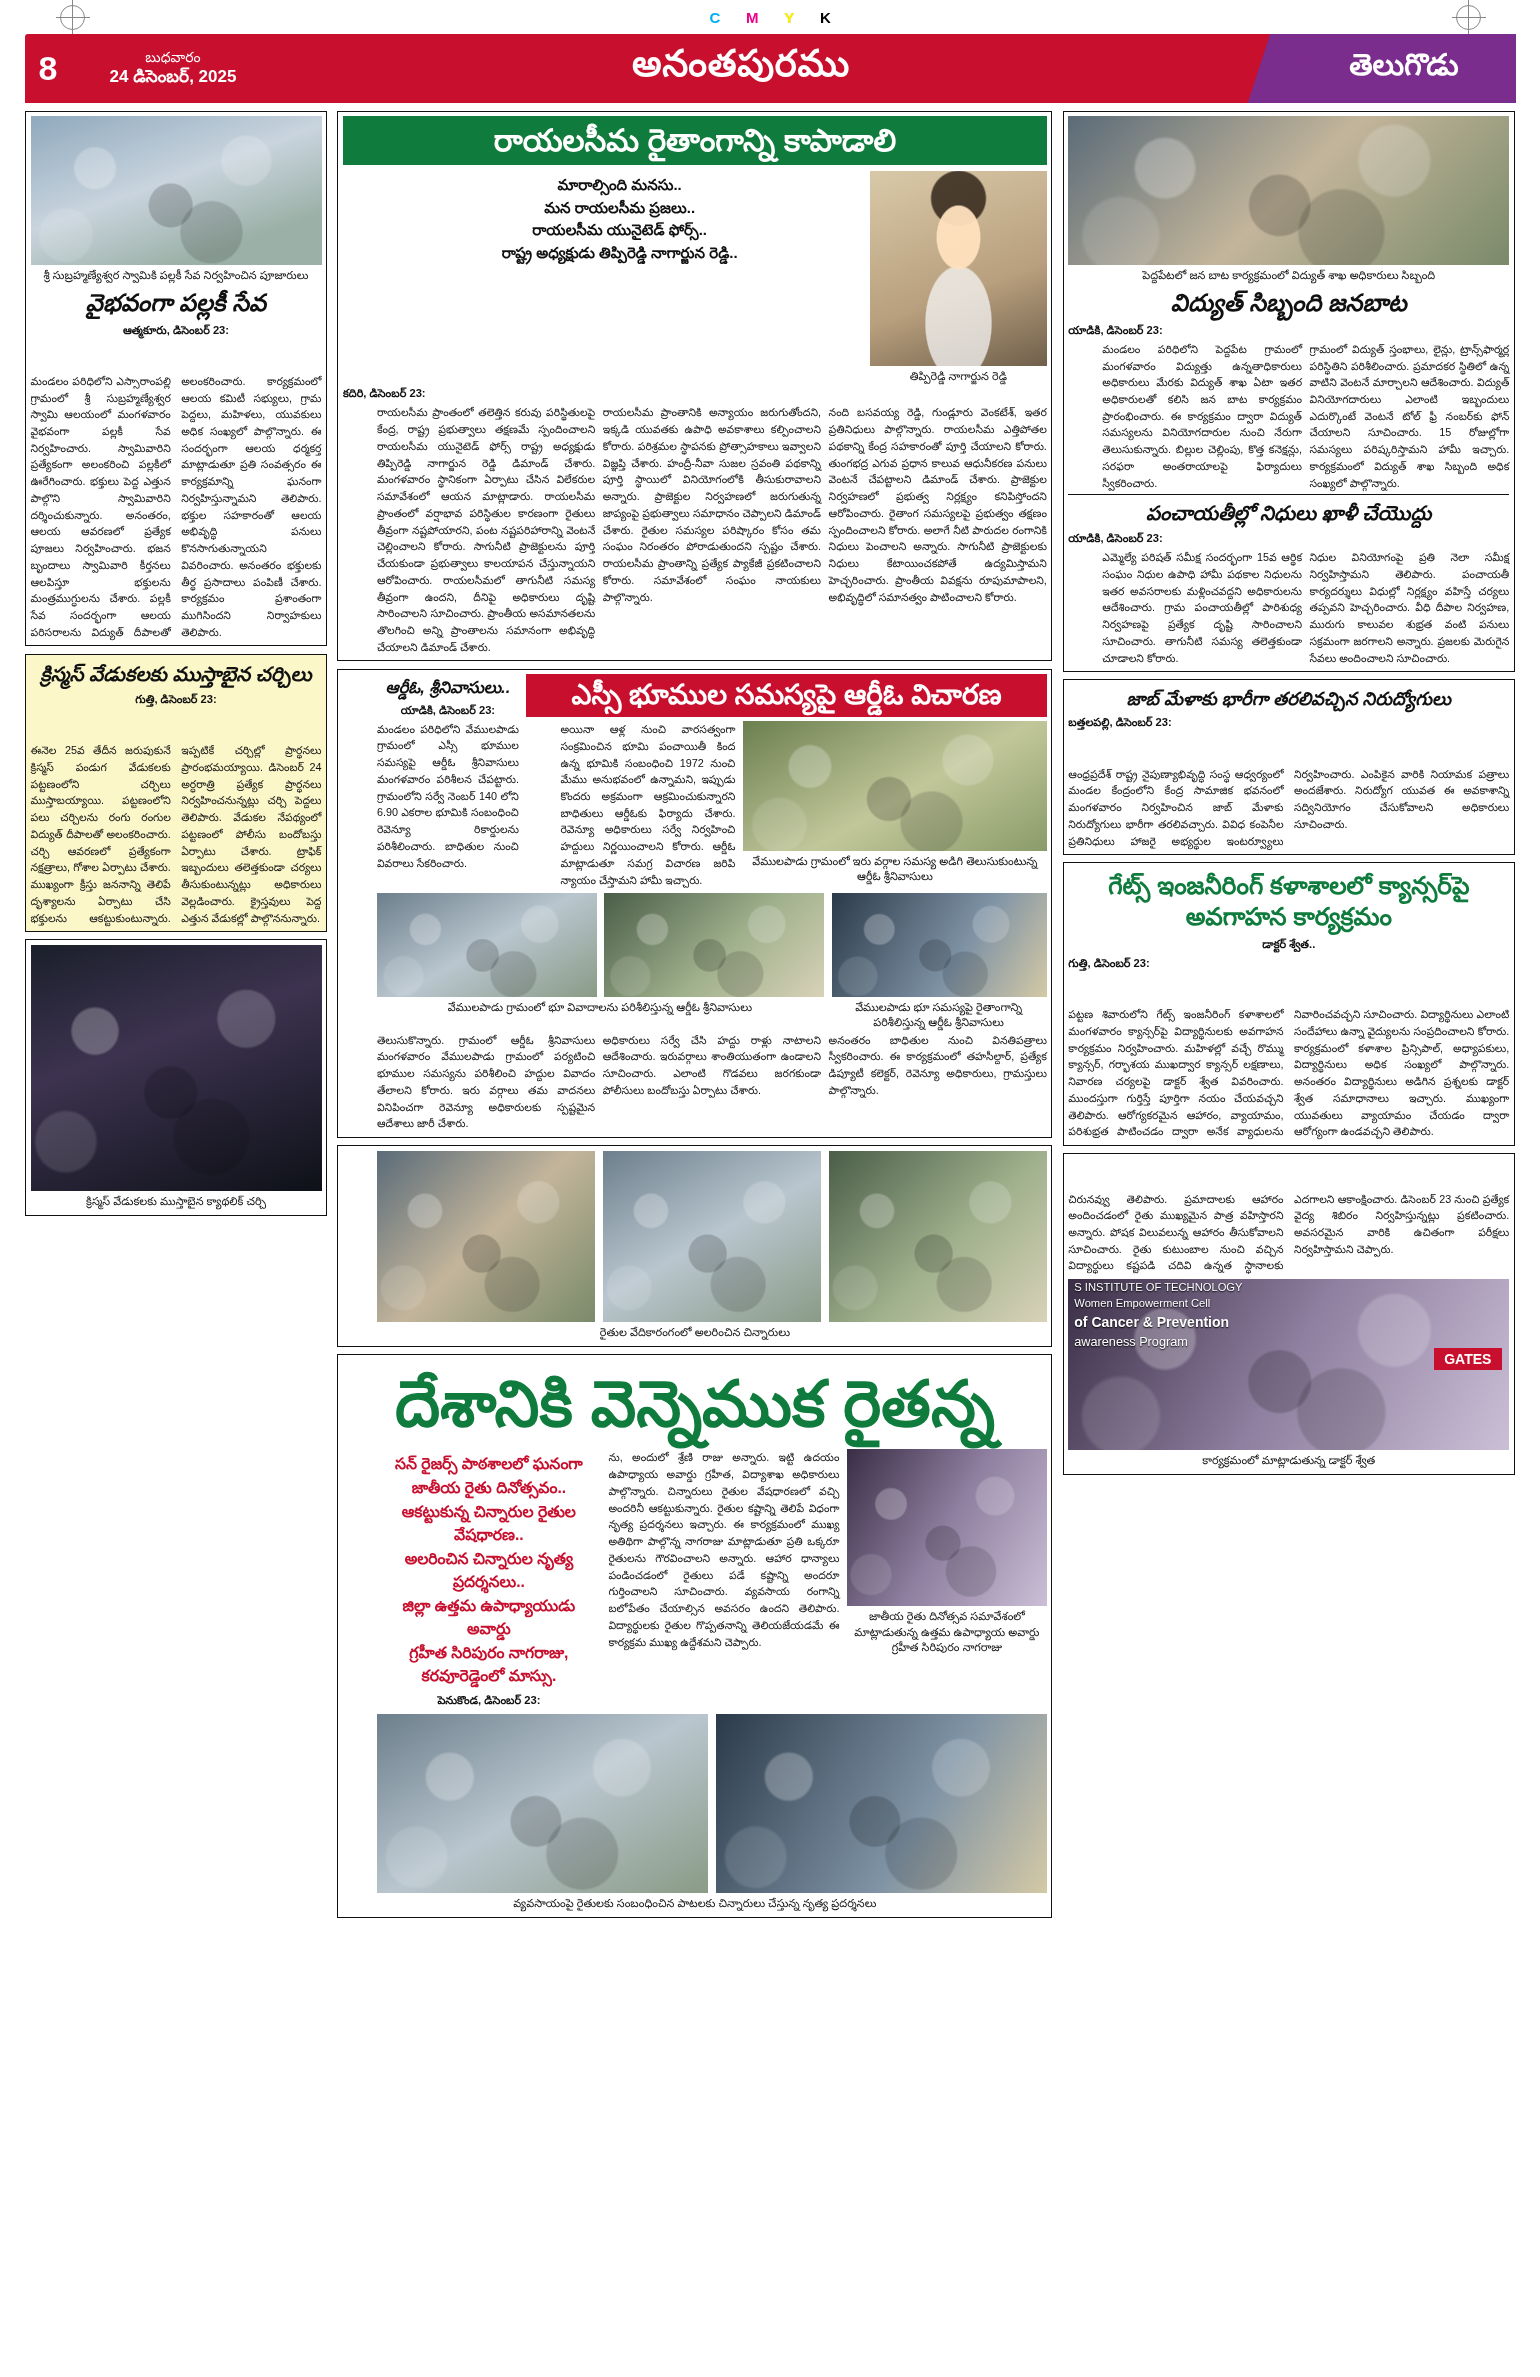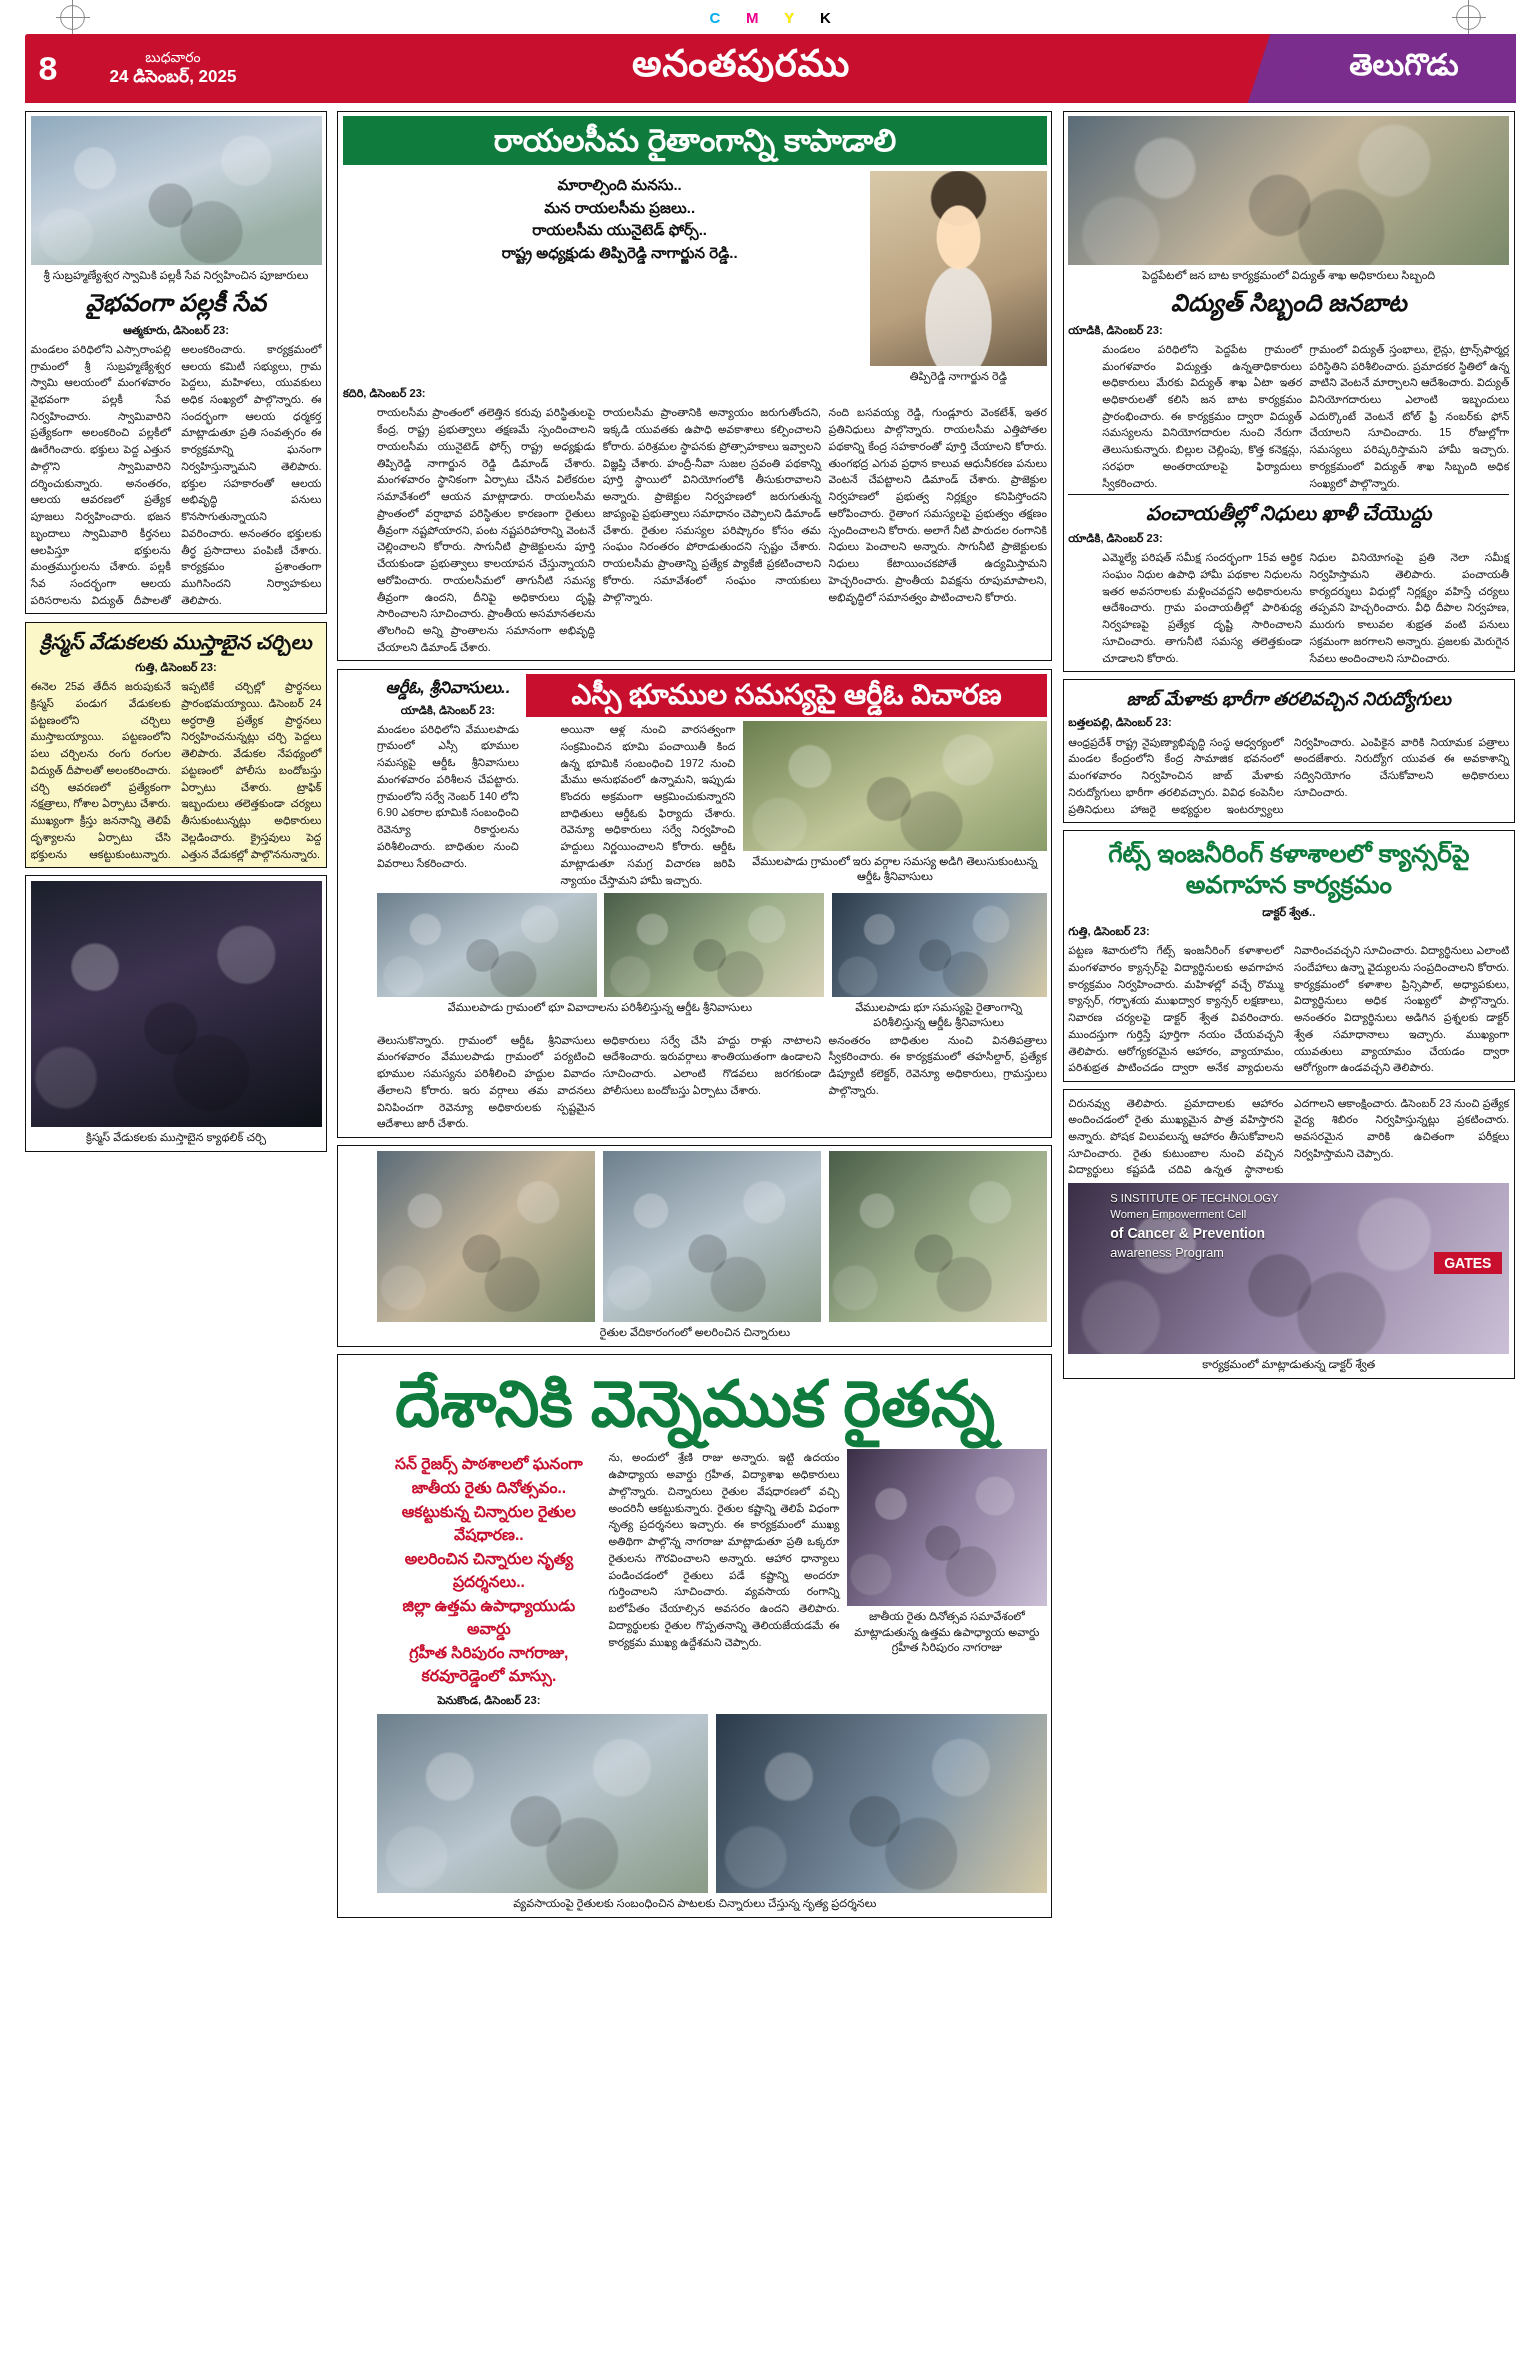--- a/index.html
+++ b/index.html
@@ -200,21 +200,21 @@
     font-weight: bold;
     text-align: center;
     padding: 1.5px 0 2.2px;
   }
   .body {
     font-size: 10.8px;
     line-height: 1.55;
     text-align: justify;
     hyphens: auto;
   }
-  .body.cols2 { column-count: 2; column-gap: 10.4px; column-rule: 0; }
+  .body.cols2 { column-count: 2; column-gap: 10.4px; column-rule: 0; margin-top: 32px; }
 
   .yellow { background: #FBF7C9; }
 
   .flexrow { display: flex; gap: 7.5px; margin-left: 34px; }
   .grow { flex: 1; }
 
   .sub-head-red-strip {
     background: #C8102E; color:#fff; font-weight:bold; text-align:center;
     font-size: 28px; padding: 5.2px 3px; line-height:1.15;
   }
@@ -426,21 +426,21 @@
       <div class="box">
         <div class="head-green-txt">గేట్స్ ఇంజనీరింగ్ కళాశాలలో క్యాన్సర్‌పై అవగాహన కార్యక్రమం</div>
         <div class="dateline">డాక్టర్ శ్వేత..</div>
         <div class="dateline" style="text-align:left">గుత్తి, డిసెంబర్ 23:</div>
         <div class="body cols2">పట్టణ శివారులోని గేట్స్ ఇంజనీరింగ్ కళాశాలలో మంగళవారం క్యాన్సర్‌పై విద్యార్థినులకు అవగాహన కార్యక్రమం నిర్వహించారు. మహిళల్లో వచ్చే రొమ్ము క్యాన్సర్, గర్భాశయ ముఖద్వార క్యాన్సర్ లక్షణాలు, నివారణ చర్యలపై డాక్టర్ శ్వేత వివరించారు. ముందస్తుగా గుర్తిస్తే పూర్తిగా నయం చేయవచ్చని తెలిపారు. ఆరోగ్యకరమైన ఆహారం, వ్యాయామం, పరిశుభ్రత పాటించడం ద్వారా అనేక వ్యాధులను నివారించవచ్చని సూచించారు. విద్యార్థినులు ఎలాంటి సందేహాలు ఉన్నా వైద్యులను సంప్రదించాలని కోరారు. కార్యక్రమంలో కళాశాల ప్రిన్సిపాల్, అధ్యాపకులు, విద్యార్థినులు అధిక సంఖ్యలో పాల్గొన్నారు. అనంతరం విద్యార్థినులు అడిగిన ప్రశ్నలకు డాక్టర్ శ్వేత సమాధానాలు ఇచ్చారు. ముఖ్యంగా యువతులు వ్యాయామం చేయడం ద్వారా ఆరోగ్యంగా ఉండవచ్చని తెలిపారు.</div>
       </div>
 
       <div class="box">
         <div class="body cols2">చిరునవ్వు తెలిపారు. ప్రమాదాలకు ఆహారం అందించడంలో రైతు ముఖ్యమైన పాత్ర వహిస్తారని అన్నారు. పోషక విలువలున్న ఆహారం తీసుకోవాలని సూచించారు. రైతు కుటుంబాల నుంచి వచ్చిన విద్యార్థులు కష్టపడి చదివి ఉన్నత స్థానాలకు ఎదగాలని ఆకాంక్షించారు. డిసెంబర్ 23 నుంచి ప్రత్యేక వైద్య శిబిరం నిర్వహిస్తున్నట్లు ప్రకటించారు. అవసరమైన వారికి ఉచితంగా పరీక్షలు నిర్వహిస్తామని చెప్పారు.</div>
         <div class="photo hall" style="height:171px; margin-top:4.5px; position:relative">
-          <div style="position:absolute; left:6px; top:7px; right:89px; color:#fff; font-size:11.2px; line-height:1.5; z-index:3; text-shadow:0 0.7px 1.5px #000;margin-left:36px;">
+          <div style="position:absolute; left:6px; top:0; right:89px; color:#fff; font-size:11.2px; line-height:1.5; z-index:3; text-shadow:0 0.7px 1.5px #000;">
             <div>S INSTITUTE OF TECHNOLOGY</div>
             <div>Women Empowerment Cell</div>
             <div style="font-size:14px;font-weight:bold">of Cancer &amp; Prevention</div>
             <div style="font-size:12.7px">awareness Program</div>
           </div>
           <div style="position:absolute; right:7.5px; top:69px; background:#C8102E; color:#fff; padding:3px 10.4px; font-weight:bold; font-size:14px; z-index:3;">GATES</div>
         </div>
         <div class="caption">కార్యక్రమంలో మాట్లాడుతున్న డాక్టర్ శ్వేత</div>
       </div>
 

